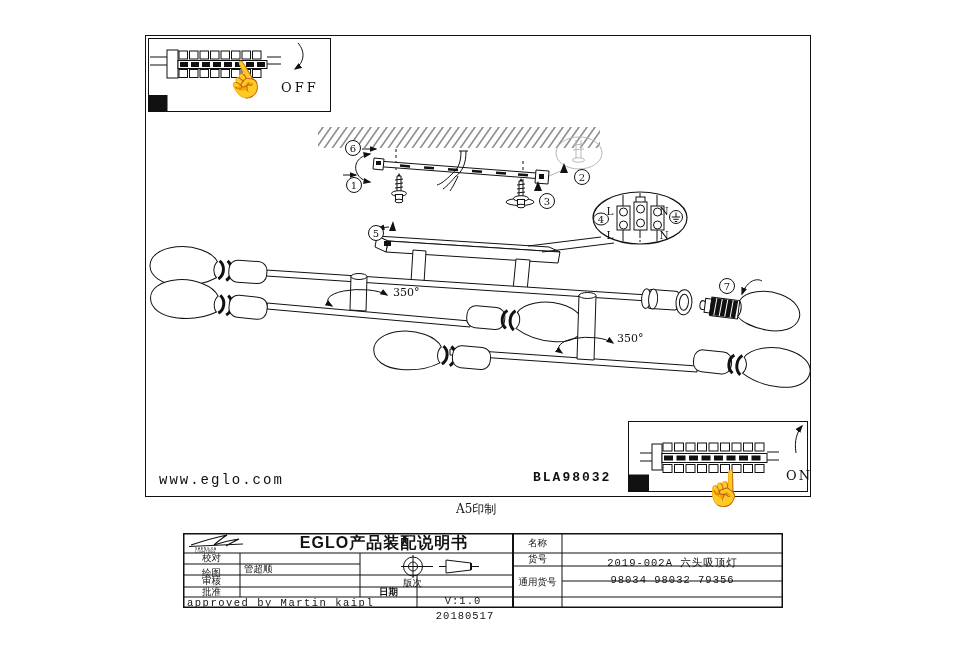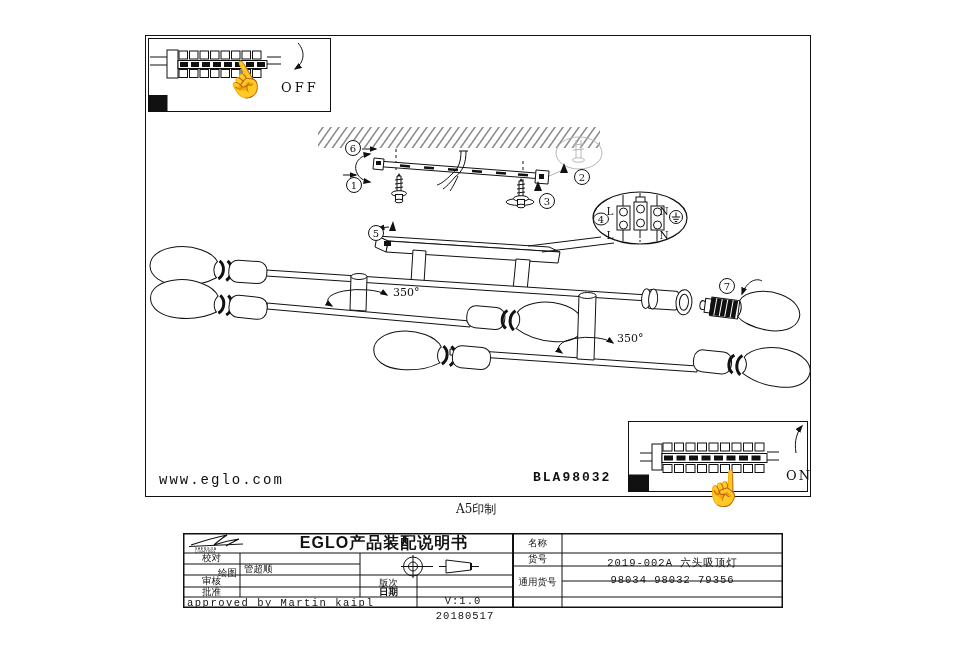--- a/index.html
+++ b/index.html
@@ -339,28 +339,28 @@
       <path d="M8,12 C20,8 30,5 44,2 C38,6 34,9 31,12 C40,9 48,7 56,6 C50,9 46,11 43,13" stroke-width="1.2"></path>
       <line x1="6" y1="13.5" x2="60" y2="11"></line>
     </g>
   </svg>
   <div class="cell" style="left:12px;top:13px;width:60px;height:5px;font-size:3.5px;letter-spacing:0.5px;">SHENGJIA</div>
   <div class="cell" style="left:12px;top:16.5px;width:60px;height:4px;font-size:3.5px;letter-spacing:0.5px;">LIGHTING</div>
   <div class="cell ctr" id="title-text" style="left:72px;top:0;width:258px;height:20px;">EGLO产品装配说明书</div>
 
   <div class="cell ctr lbl" style="left:0;top:20px;width:57px;height:11px;">校对</div>
   <div class="cell val" style="left:61px;top:20px;width:116px;height:11px;"></div>
-  <div class="cell ctr lbl" style="left:0;top:31px;width:57px;height:19px;padding-left:16px;">绘图</div>
+  <div class="cell ctr lbl" style="left:0;top:31px;width:57px;height:19px;">绘图</div>
   <div class="cell lbl" style="left:61px;top:31px;width:116px;height:11px;">管超顺</div>
   <div class="cell ctr lbl" style="left:0;top:42px;width:57px;height:12px;">审核</div>
   <div class="cell val" style="left:61px;top:42px;width:116px;height:12px;"></div>
   <div class="cell ctr lbl" style="left:0;top:54px;width:57px;height:10px;">批准</div>
   <div class="cell val" style="left:61px;top:54px;width:116px;height:10px;"></div>
 
-  <div class="cell ctr lbl" style="left:177px;top:42px;width:57px;height:16px;">版次</div>
+  <div class="cell ctr lbl" style="left:177px;top:42px;width:57px;height:16px;padding-left:24px;">版次</div>
   <div class="cell ctr val" style="left:234px;top:42px;width:92px;height:12px;text-align:right;">V:1.0</div>
   <div class="cell ctr lbl" style="left:177px;top:54px;width:57px;height:10px;font-weight:bold;">日期</div>
   <div class="cell ctr val" style="left:234px;top:54px;width:96px;height:18px;">20180517</div>
 
   <div class="cell ctr lbl" style="left:330px;top:0;width:49px;height:20px;">名称</div>
   <div class="cell ctr val" style="left:379px;top:0;width:221px;height:20px;">2019-002A 六头吸顶灯</div>
   <div class="cell ctr lbl" style="left:330px;top:20px;width:49px;height:13px;">货号</div>
   <div class="cell ctr val" style="left:379px;top:20px;width:221px;height:13px;text-align:center;">98034 98032 79356</div>
   <div class="cell ctr lbl" id="common-label" style="left:330px;top:33px;width:49px;height:31px;">通用货号</div>
 

